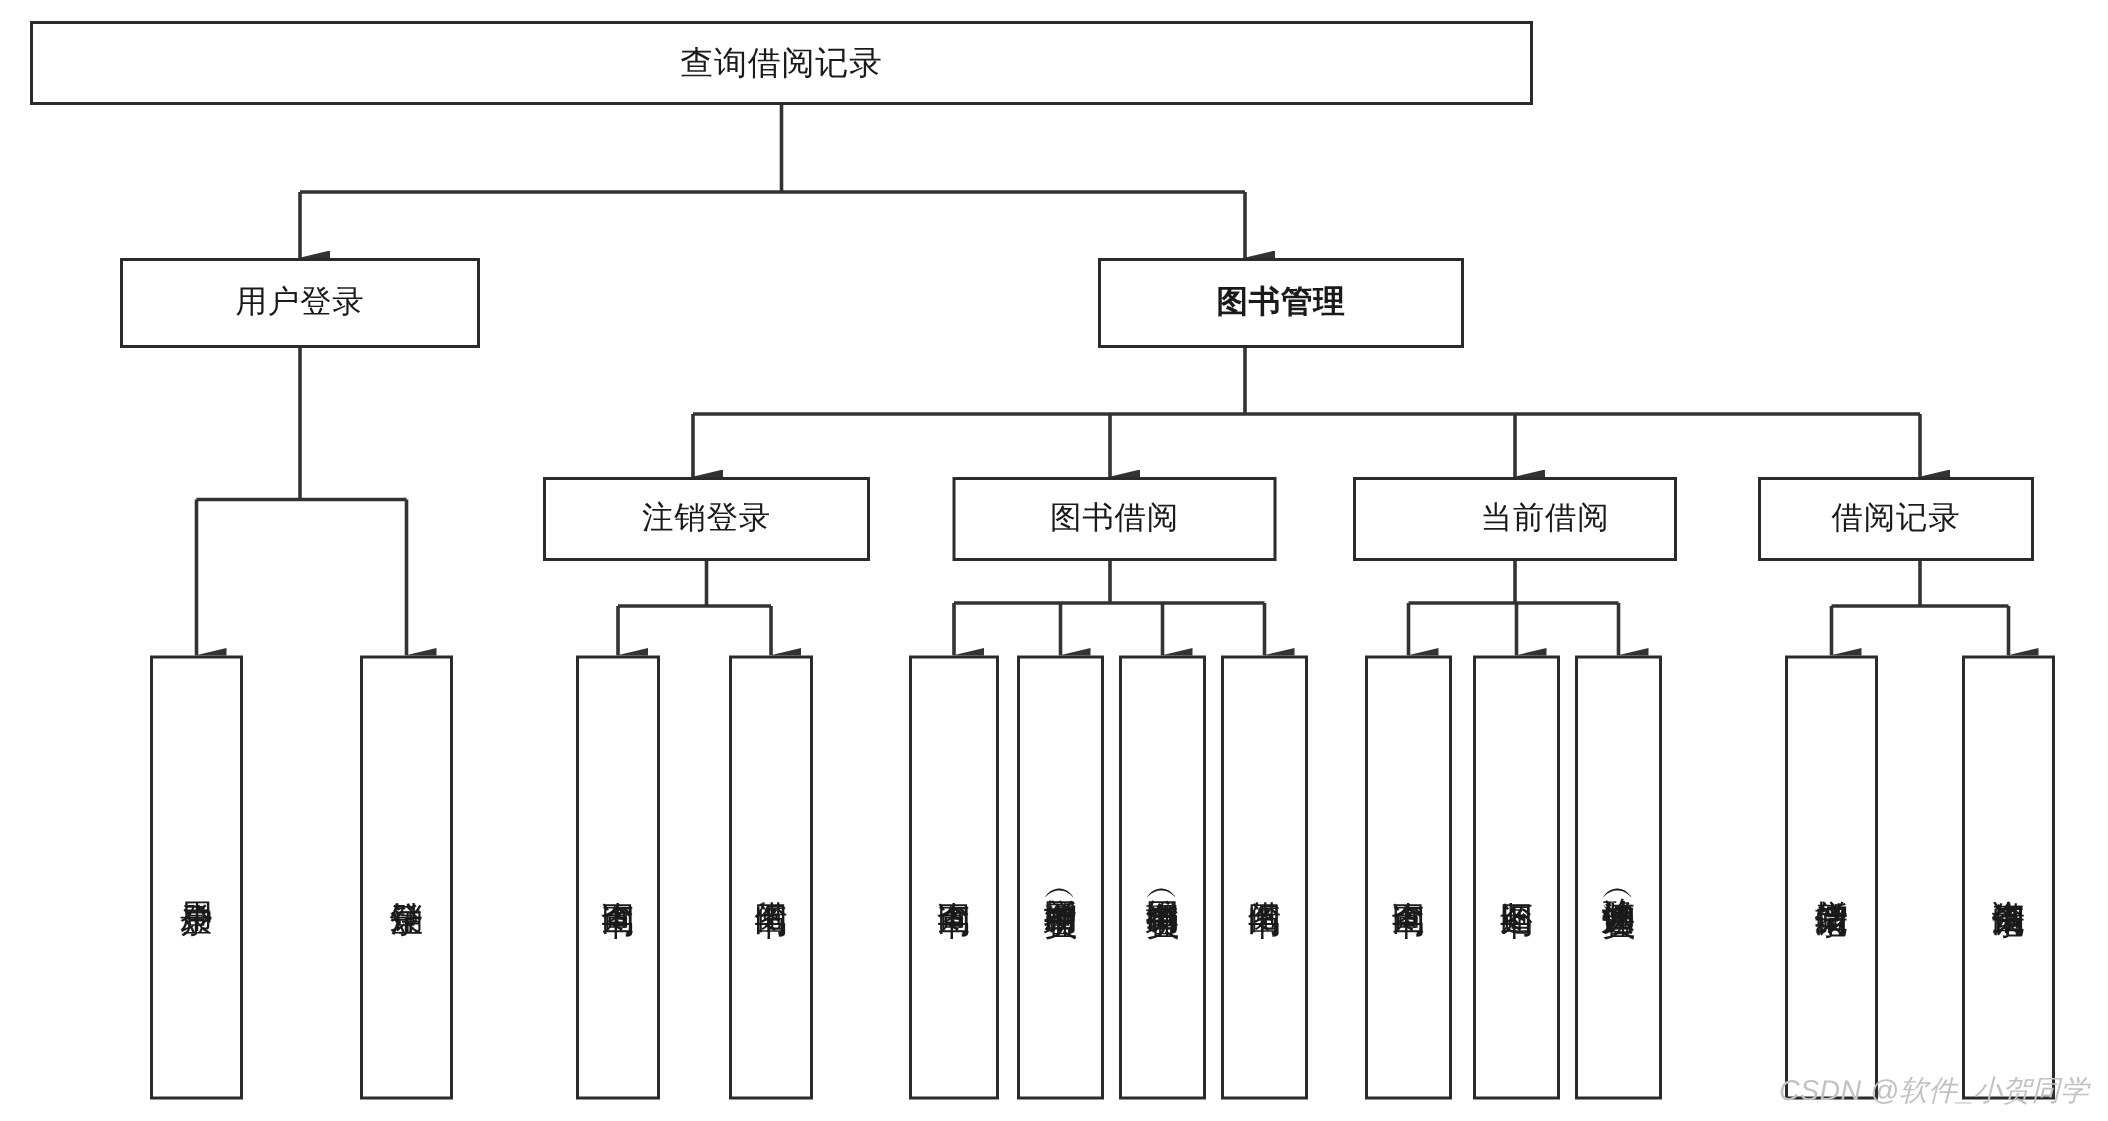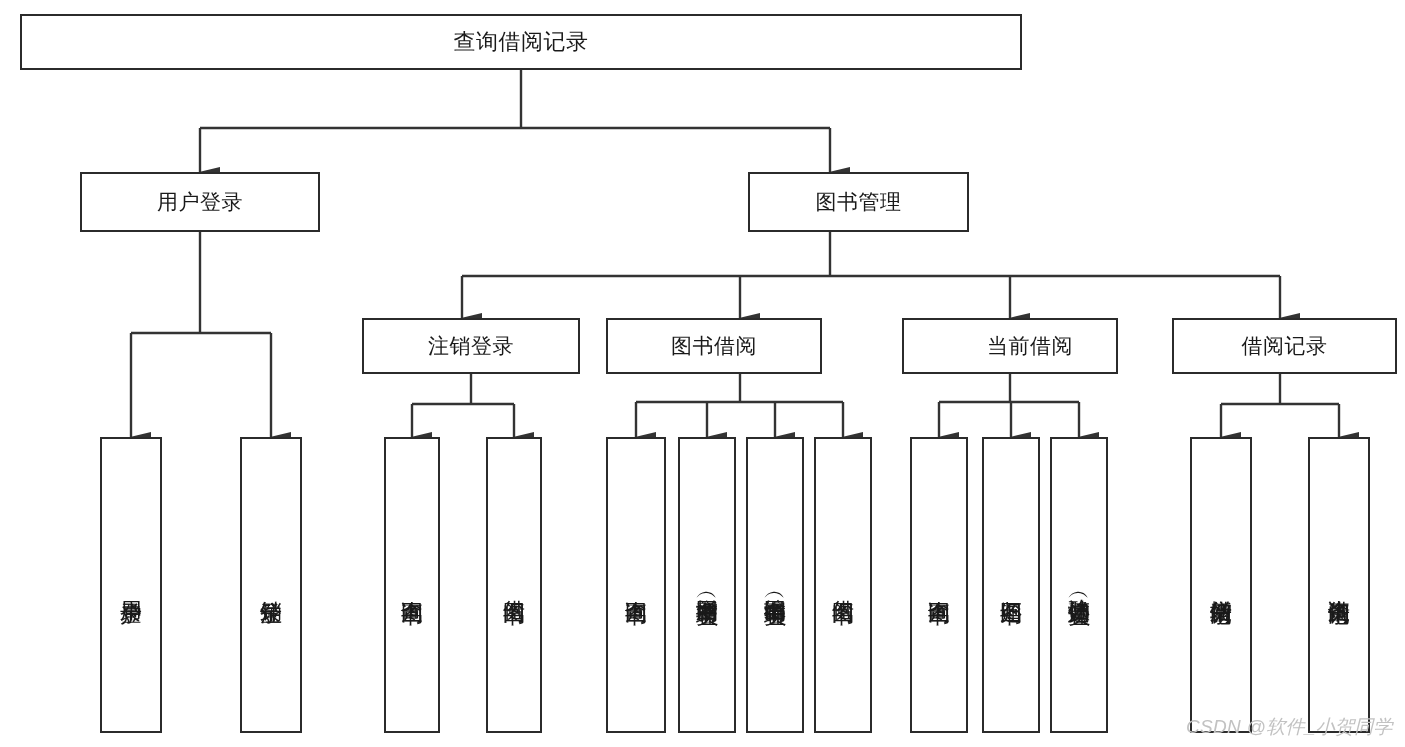--- a/index.html
+++ b/index.html
@@ -133,34 +133,34 @@
     </g>
   </svg>
 
   <div class="node horiz root" style="left:20px; top:14px; width:1002px; height:56px;">
     <span class="node-label">查询借阅记录</span>
   </div>
 
   <div class="node horiz" style="left:80px; top:172px; width:240px; height:60px;">
     <span class="node-label">用户登录</span>
   </div>
-  <div class="node horiz" style="left:748px; top:172px; width:221px; height:60px;">
+  <div class="node horiz" style="left:732px; top:172px; width:244px; height:60px;font-weight:bold;">
     <span class="node-label">图书管理</span>
   </div>
 
   <div class="node horiz" style="left:362px; top:318px; width:218px; height:56px;">
     <span class="node-label">注销登录</span>
   </div>
-  <div class="node horiz" style="left:606px; top:318px; width:216px; height:56px;">
+  <div class="node horiz" style="left:635px; top:318px; width:216px; height:56px;">
     <span class="node-label">图书借阅</span>
   </div>
   <div class="node horiz" style="left:902px; top:318px; width:216px; height:56px;padding-left:40px;">
     <span class="node-label">当前借阅</span>
   </div>
-  <div class="node horiz" style="left:1172px; top:318px; width:225px; height:56px;">
+  <div class="node horiz" style="left:1172px; top:318px; width:184px; height:56px;">
     <span class="node-label">借阅记录</span>
   </div>
 
   <div class="node leaf" style="left:100px; top:437px; width:62px; height:296px;">
     <span class="node-label">用户登录</span>
   </div>
   <div class="node leaf" style="left:240px; top:437px; width:62px; height:296px;">
     <span class="node-label">注销登录</span>
   </div>
 

